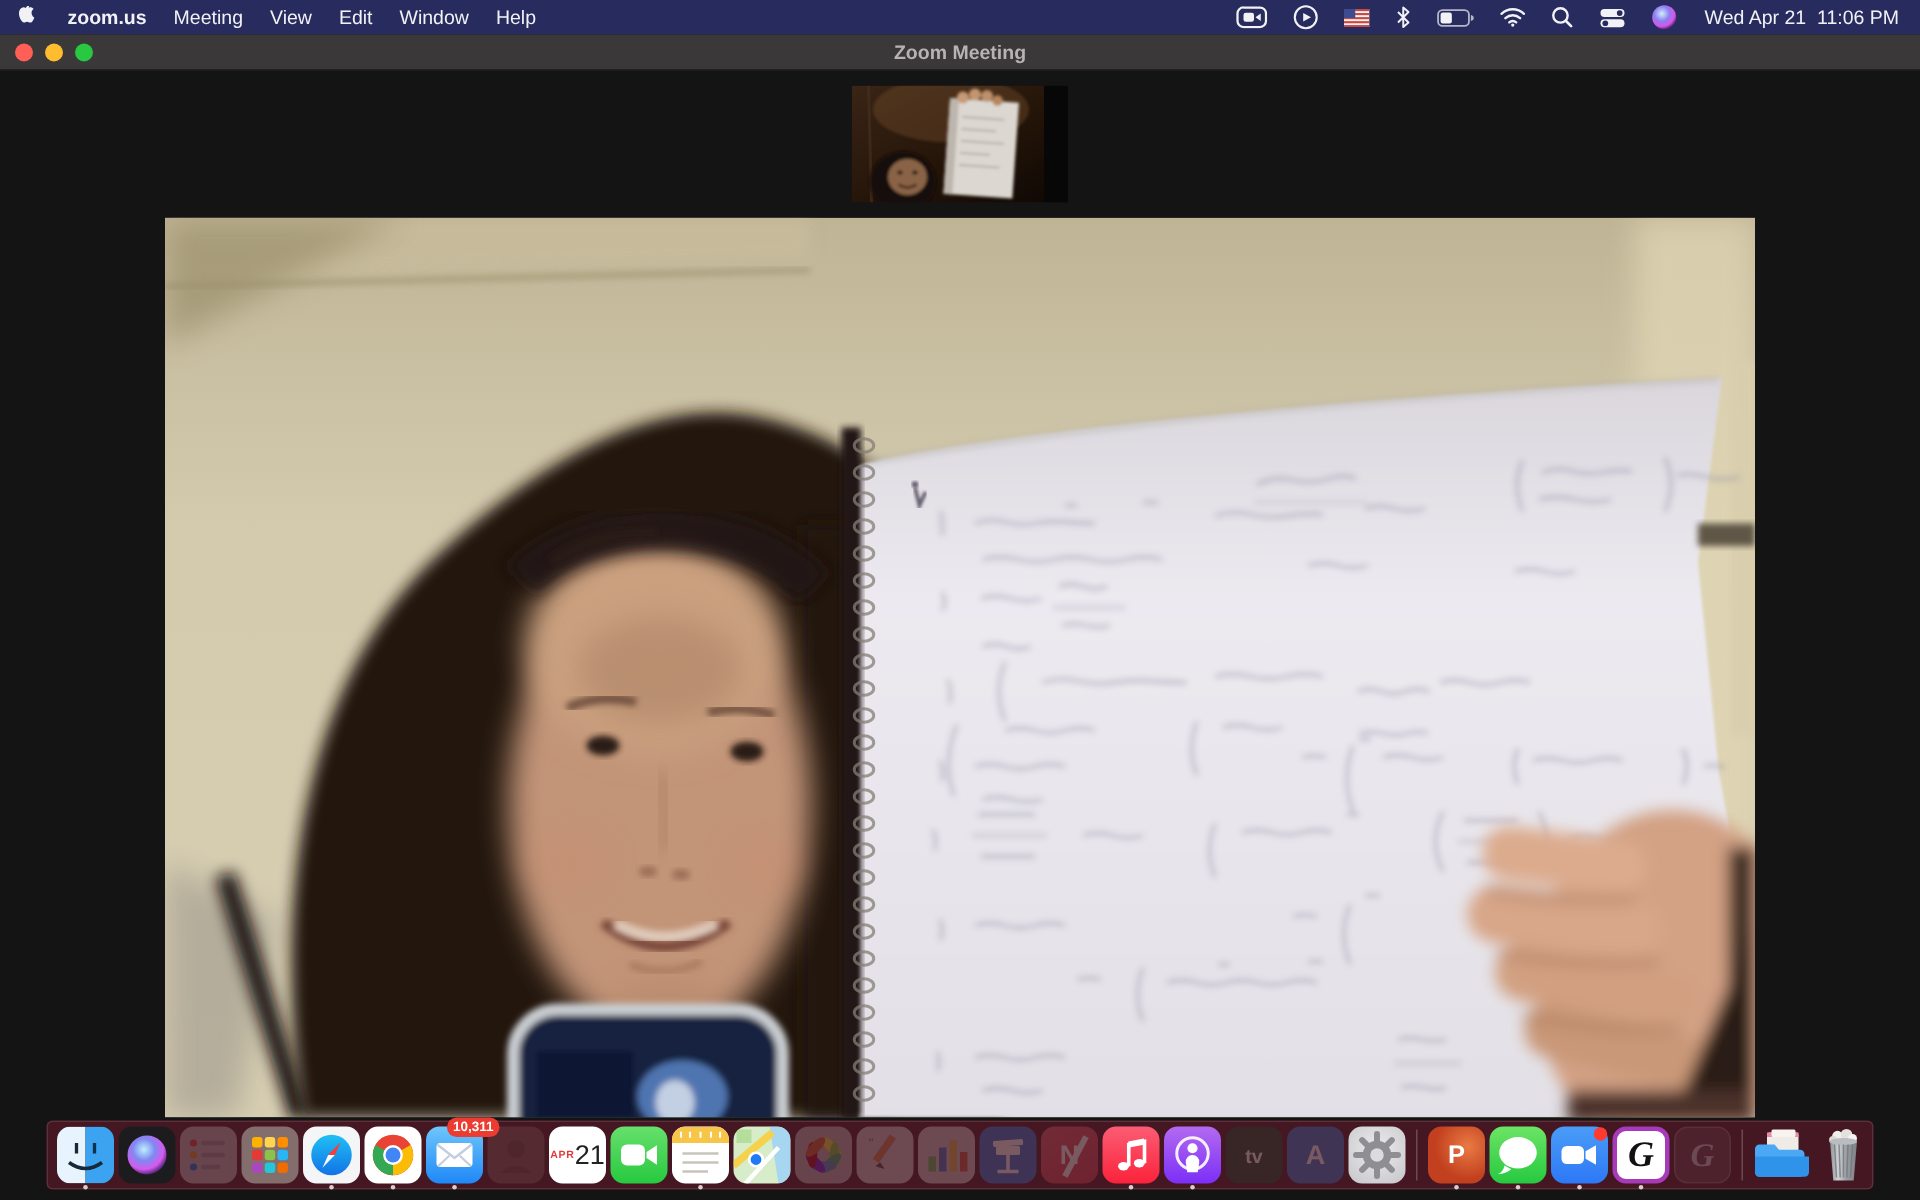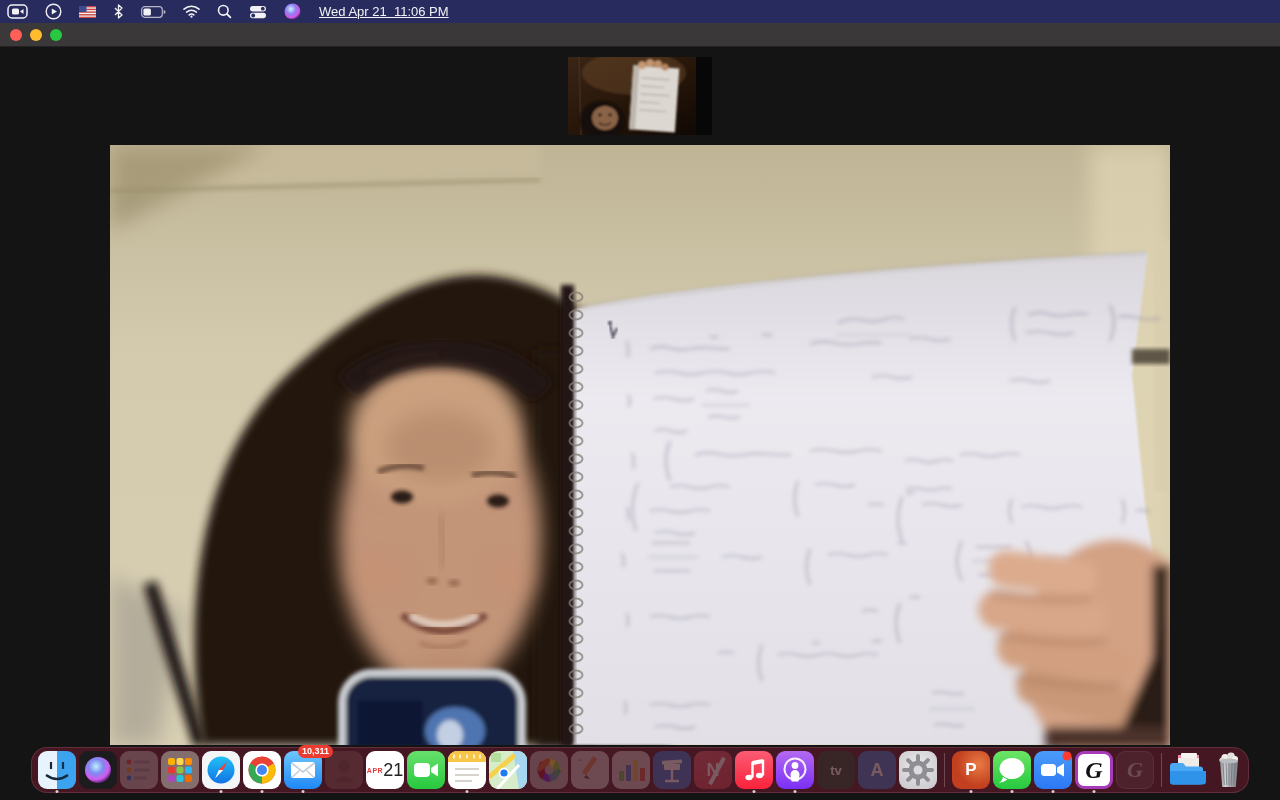--- a/index.html
+++ b/index.html
@@ -8,38 +8,38 @@
 
   
   .menubar{position:absolute;left:0;top:0;width:1280px;height:23px;background:#272b5e;
            display:flex;align-items:center;justify-content:space-between;color:#f2f2f6;font-size:13px;}
   .mb-left{display:flex;align-items:center;height:100%;}
   .mb-apple{padding:0 10px 0 12px;display:flex;align-items:center;}
   .mb-item{padding:0 9px;height:100%;display:flex;align-items:center;}
   .mb-item.bold{font-weight:bold;}
   .mb-right{display:flex;align-items:center;height:100%;padding-right:10px;gap:3px;}
   .st{height:100%;display:flex;align-items:center;padding:0 7px;}
-  .mb-clock{padding:0 4px 0 8px;font-size:13px;white-space:pre;text-decoration:underline;}
+  .mb-clock{padding:0 4px 0 8px;font-size:13px;white-space:pre;}
 
   
   .titlebar{position:absolute;left:0;top:23px;width:1280px;height:23px;background:#3b3839;
             border-bottom:1px solid #222;display:flex;align-items:center;}
   .tl-group{display:flex;gap:8px;margin-left:10px;}
   .tl{width:12px;height:12px;border-radius:50%;}
   .tl.r{background:#ff5f57;}.tl.y{background:#febc2e;}.tl.g{background:#28c840;}
   .tb-title{position:absolute;left:0;right:0;text-align:center;color:#b7b2b4;font-size:13px;font-weight:bold;pointer-events:none;}
 
   
   .stage{position:absolute;left:0;top:47px;width:1280px;height:753px;background:#141414;}
   .thumb{position:absolute;left:568px;top:10px;width:144px;height:78px;overflow:hidden;}
   .mainvid{position:absolute;left:110px;top:98px;width:1060px;height:600px;overflow:hidden;}
 
   
   .dock{position:absolute;left:31px;top:747px;width:1218px;height:46px;box-sizing:border-box;
-        background:#451722;border:1px solid rgba(200,130,140,.22);border-radius:16px;
+        background:#451722;border:1px solid rgba(200,130,140,.22);border-radius:4px;
         display:flex;align-items:center;padding:0 5px;gap:1px;}
   .d{position:relative;width:40px;height:46px;display:flex;align-items:center;justify-content:center;flex:0 0 auto;}
   .ic{position:relative;width:38px;height:38px;border-radius:9px;overflow:hidden;display:flex;align-items:center;justify-content:center;}
   .noclip{overflow:visible;border-radius:0;}
   .dot{position:absolute;bottom:0px;left:50%;transform:translateX(-50%);width:3px;height:3px;border-radius:50%;background:#dccdd1;}
   .dim{opacity:.32;filter:saturate(.8) brightness(.9);}
   .sep{width:1px;height:34px;background:rgba(255,255,255,.22);margin:0 5px;flex:0 0 auto;}
   .badge{position:absolute;top:-2px;right:-10px;background:#ec3b30;color:#fff;font-size:9px;line-height:9px;
          padding:2px 4px;border-radius:8px;font-weight:bold;z-index:3;}
   .glyph{font-weight:bold;color:#fff;}
@@ -57,20 +57,34 @@
   .newsic .slash{position:absolute;left:21px;top:5px;width:4px;height:30px;background:#fff;transform:rotate(28deg);}
   .ppic{background:radial-gradient(circle at 70% 35%,#e97a43,#c2401f 60%);}
   .ppic .glyph{font-size:17px;}
 </style>
 </head>
 <body>
 
 <div class="screen">
 
   <header class="menubar">
+    <div class="mb-left">
+      <span class="mb-apple">
+        <svg width="14" height="16" viewBox="0 0 14 16">
+          <path fill="#f2f2f6" d="M11.3 8.6c0-2 1.6-2.9 1.7-3-0.9-1.3-2.3-1.5-2.8-1.5-1.2-.1-2.3.7-2.9.7-.6 0-1.5-.7-2.5-.7C3.5 4.1 2.2 4.9 1.5 6.2.1 8.8 1.1 12.6 2.5 14.7c.7 1 1.5 2.1 2.5 2.1 1 0 1.4-.7 2.6-.7 1.2 0 1.5.7 2.6.7s1.7-1 2.4-2c.7-1.1 1-2.2 1-2.3 0 0-2.2-.9-2.3-3.9z" transform="scale(0.8) translate(0,-3)"></path>
+          <path fill="#f2f2f6" d="M8.6 2.3C9.1 1.7 9.4.9 9.3 0 8.6.1 7.7.5 7.2 1.1 6.7 1.6 6.3 2.5 6.4 3.3c.8.1 1.7-.4 2.2-1z" transform="scale(0.8) translate(0,-0.5)"></path>
+        </svg>
+      </span>
+      <span class="mb-item bold">zoom.us</span>
+      <span class="mb-item">Meeting</span>
+      <span class="mb-item">View</span>
+      <span class="mb-item">Edit</span>
+      <span class="mb-item">Window</span>
+      <span class="mb-item">Help</span>
+    </div>
     <div class="mb-right">
       <span class="st">
         <svg width="21" height="15" viewBox="0 0 21 15">
           <rect x="1" y="1" width="19" height="13" rx="4" fill="none" stroke="#f2f2f6" stroke-width="1.5"></rect>
           <rect x="5" y="4.5" width="7" height="6" rx="1.5" fill="#f2f2f6"></rect>
           <path d="M13 7.5 16.5 5v5z" fill="#f2f2f6"></path>
         </svg>
       </span>
       <span class="st">
         <svg width="17" height="17" viewBox="0 0 17 17">
@@ -141,20 +155,21 @@
       <span class="mb-clock">Wed Apr 21  11:06 PM</span>
     </div>
   </header>
 
   <div class="titlebar">
     <div class="tl-group">
       <span class="tl r"></span>
       <span class="tl y"></span>
       <span class="tl g"></span>
     </div>
+    <div class="tb-title">Zoom Meeting</div>
   </div>
 
   <div class="stage">
 
     <div class="thumb">
       <svg width="144" height="78" viewBox="0 0 144 78">
         <defs>
           <linearGradient id="thbg" x1="0" y1="0" x2="1" y2="1">
             <stop offset="0%" stop-color="#3a2516"></stop>
               <stop offset="55%" stop-color="#241408"></stop>

